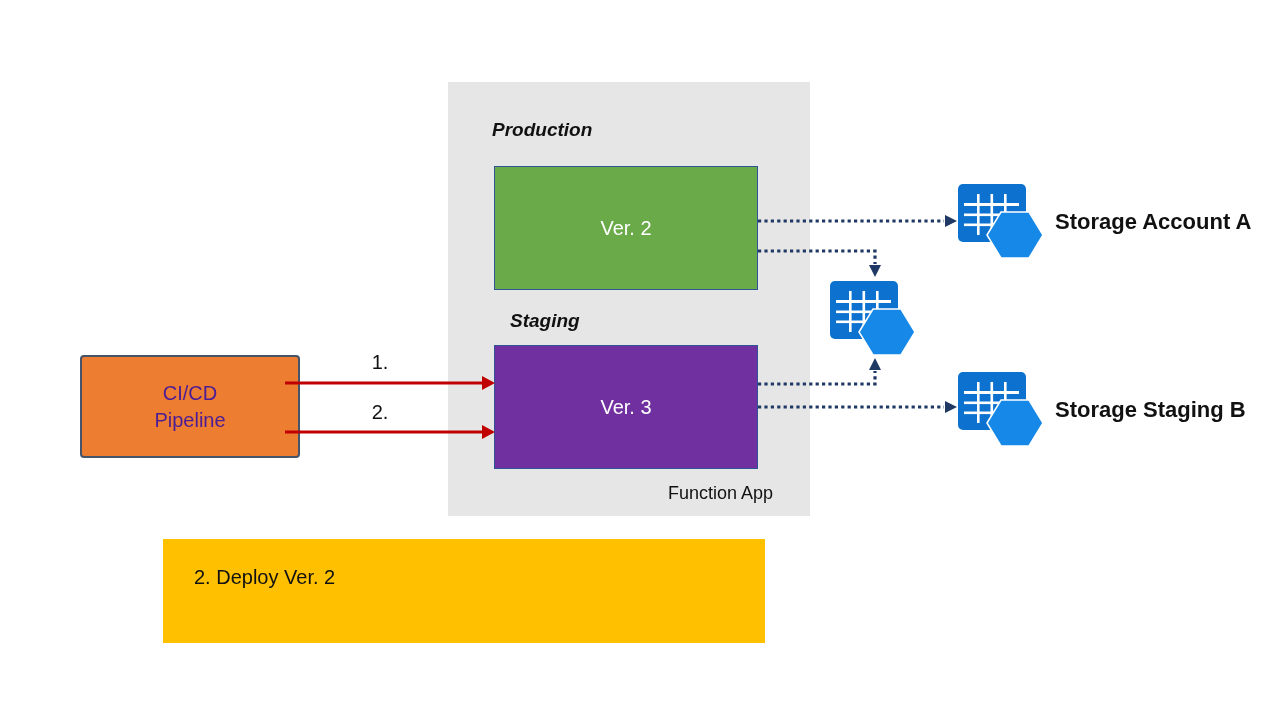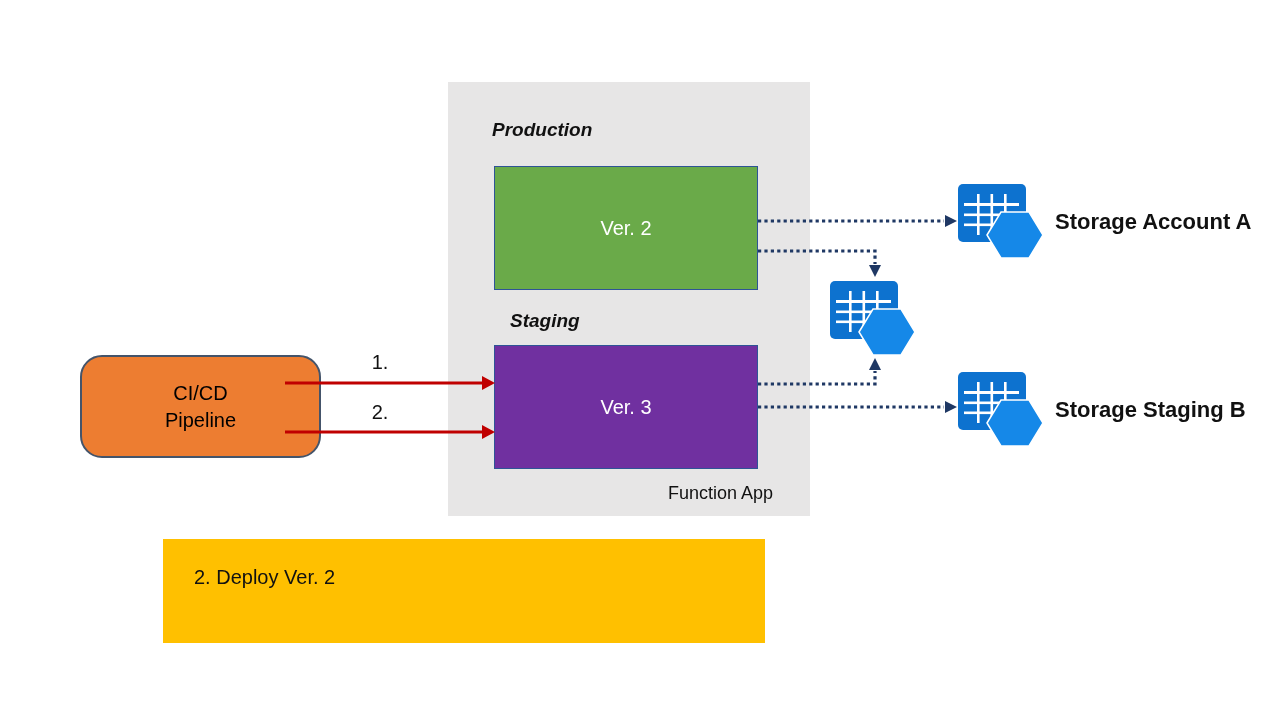--- a/index.html
+++ b/index.html
@@ -15,24 +15,24 @@
   .env-stag{left:510px;top:310px;}
   .slot{
     width:264px;height:124px;display:flex;align-items:center;justify-content:center;
     border:1.5px solid #2e5496;box-sizing:border-box;color:#ffffff;font-size:20px;
   }
   .slot-prod{left:494px;top:158px;background:#6aaa49;margin-top:8px;}
   .slot-stag{left:494px;top:345px;background:#7030a0;}
   .fa-label{left:668px;top:483px;font-size:18px;color:#111111;}
   
   .pipeline{
-    left:80px;top:355px;width:241px;height:103px;background:#ed7d31;
-    border:2px solid #44546a;border-radius:22px;box-sizing:border-box;
+    left:80px;top:355px;width:220px;height:103px;background:#ed7d31;
+    border:2px solid #44546a;border-radius:4px;box-sizing:border-box;
     display:flex;align-items:center;justify-content:center;
-    color:#000000;font-size:20px;text-align:center;line-height:1.35;
+    color:#4c1d95;font-size:20px;text-align:center;line-height:1.35;
   }
   .prewrap{white-space:pre-line;}
   
   .arrow-label{width:40px;text-align:center;font-size:20px;color:#111111;}
   .lbl-1{left:360px;top:351px;}
   .lbl-2{left:360px;top:401px;}
   
   .connectors{left:0;top:0;pointer-events:none;z-index:2;}
   
   .sticon{width:88px;height:78px;z-index:3;}

